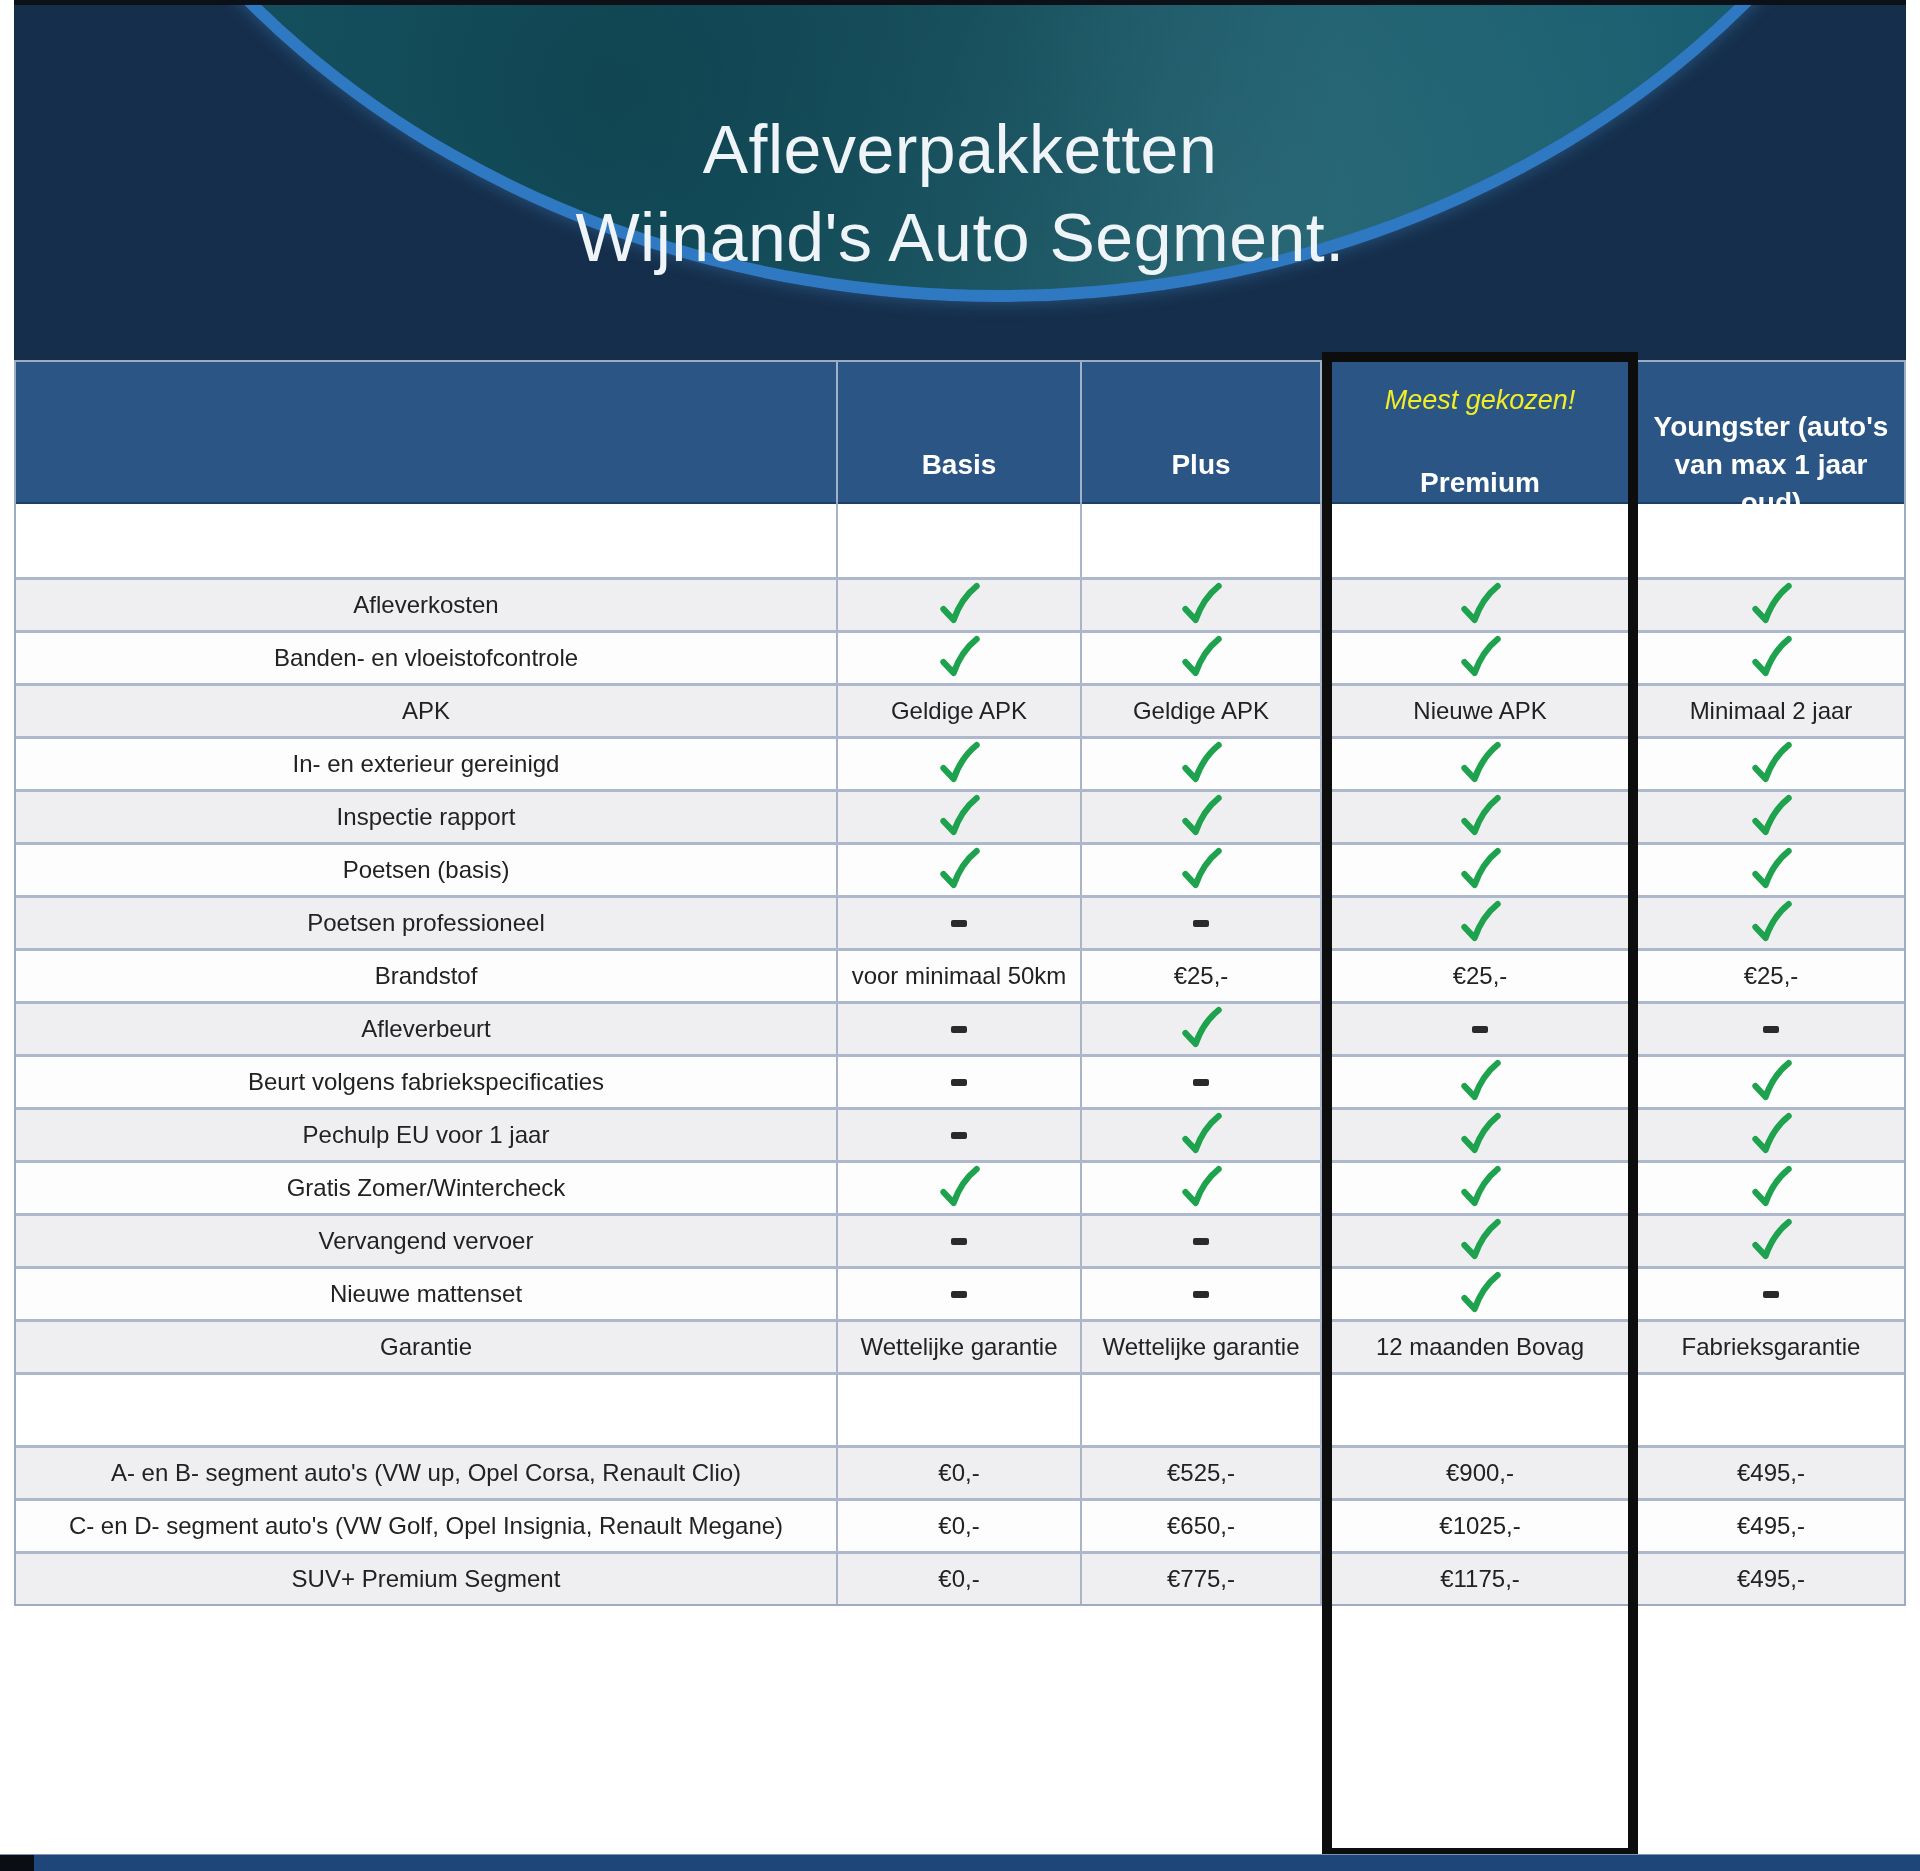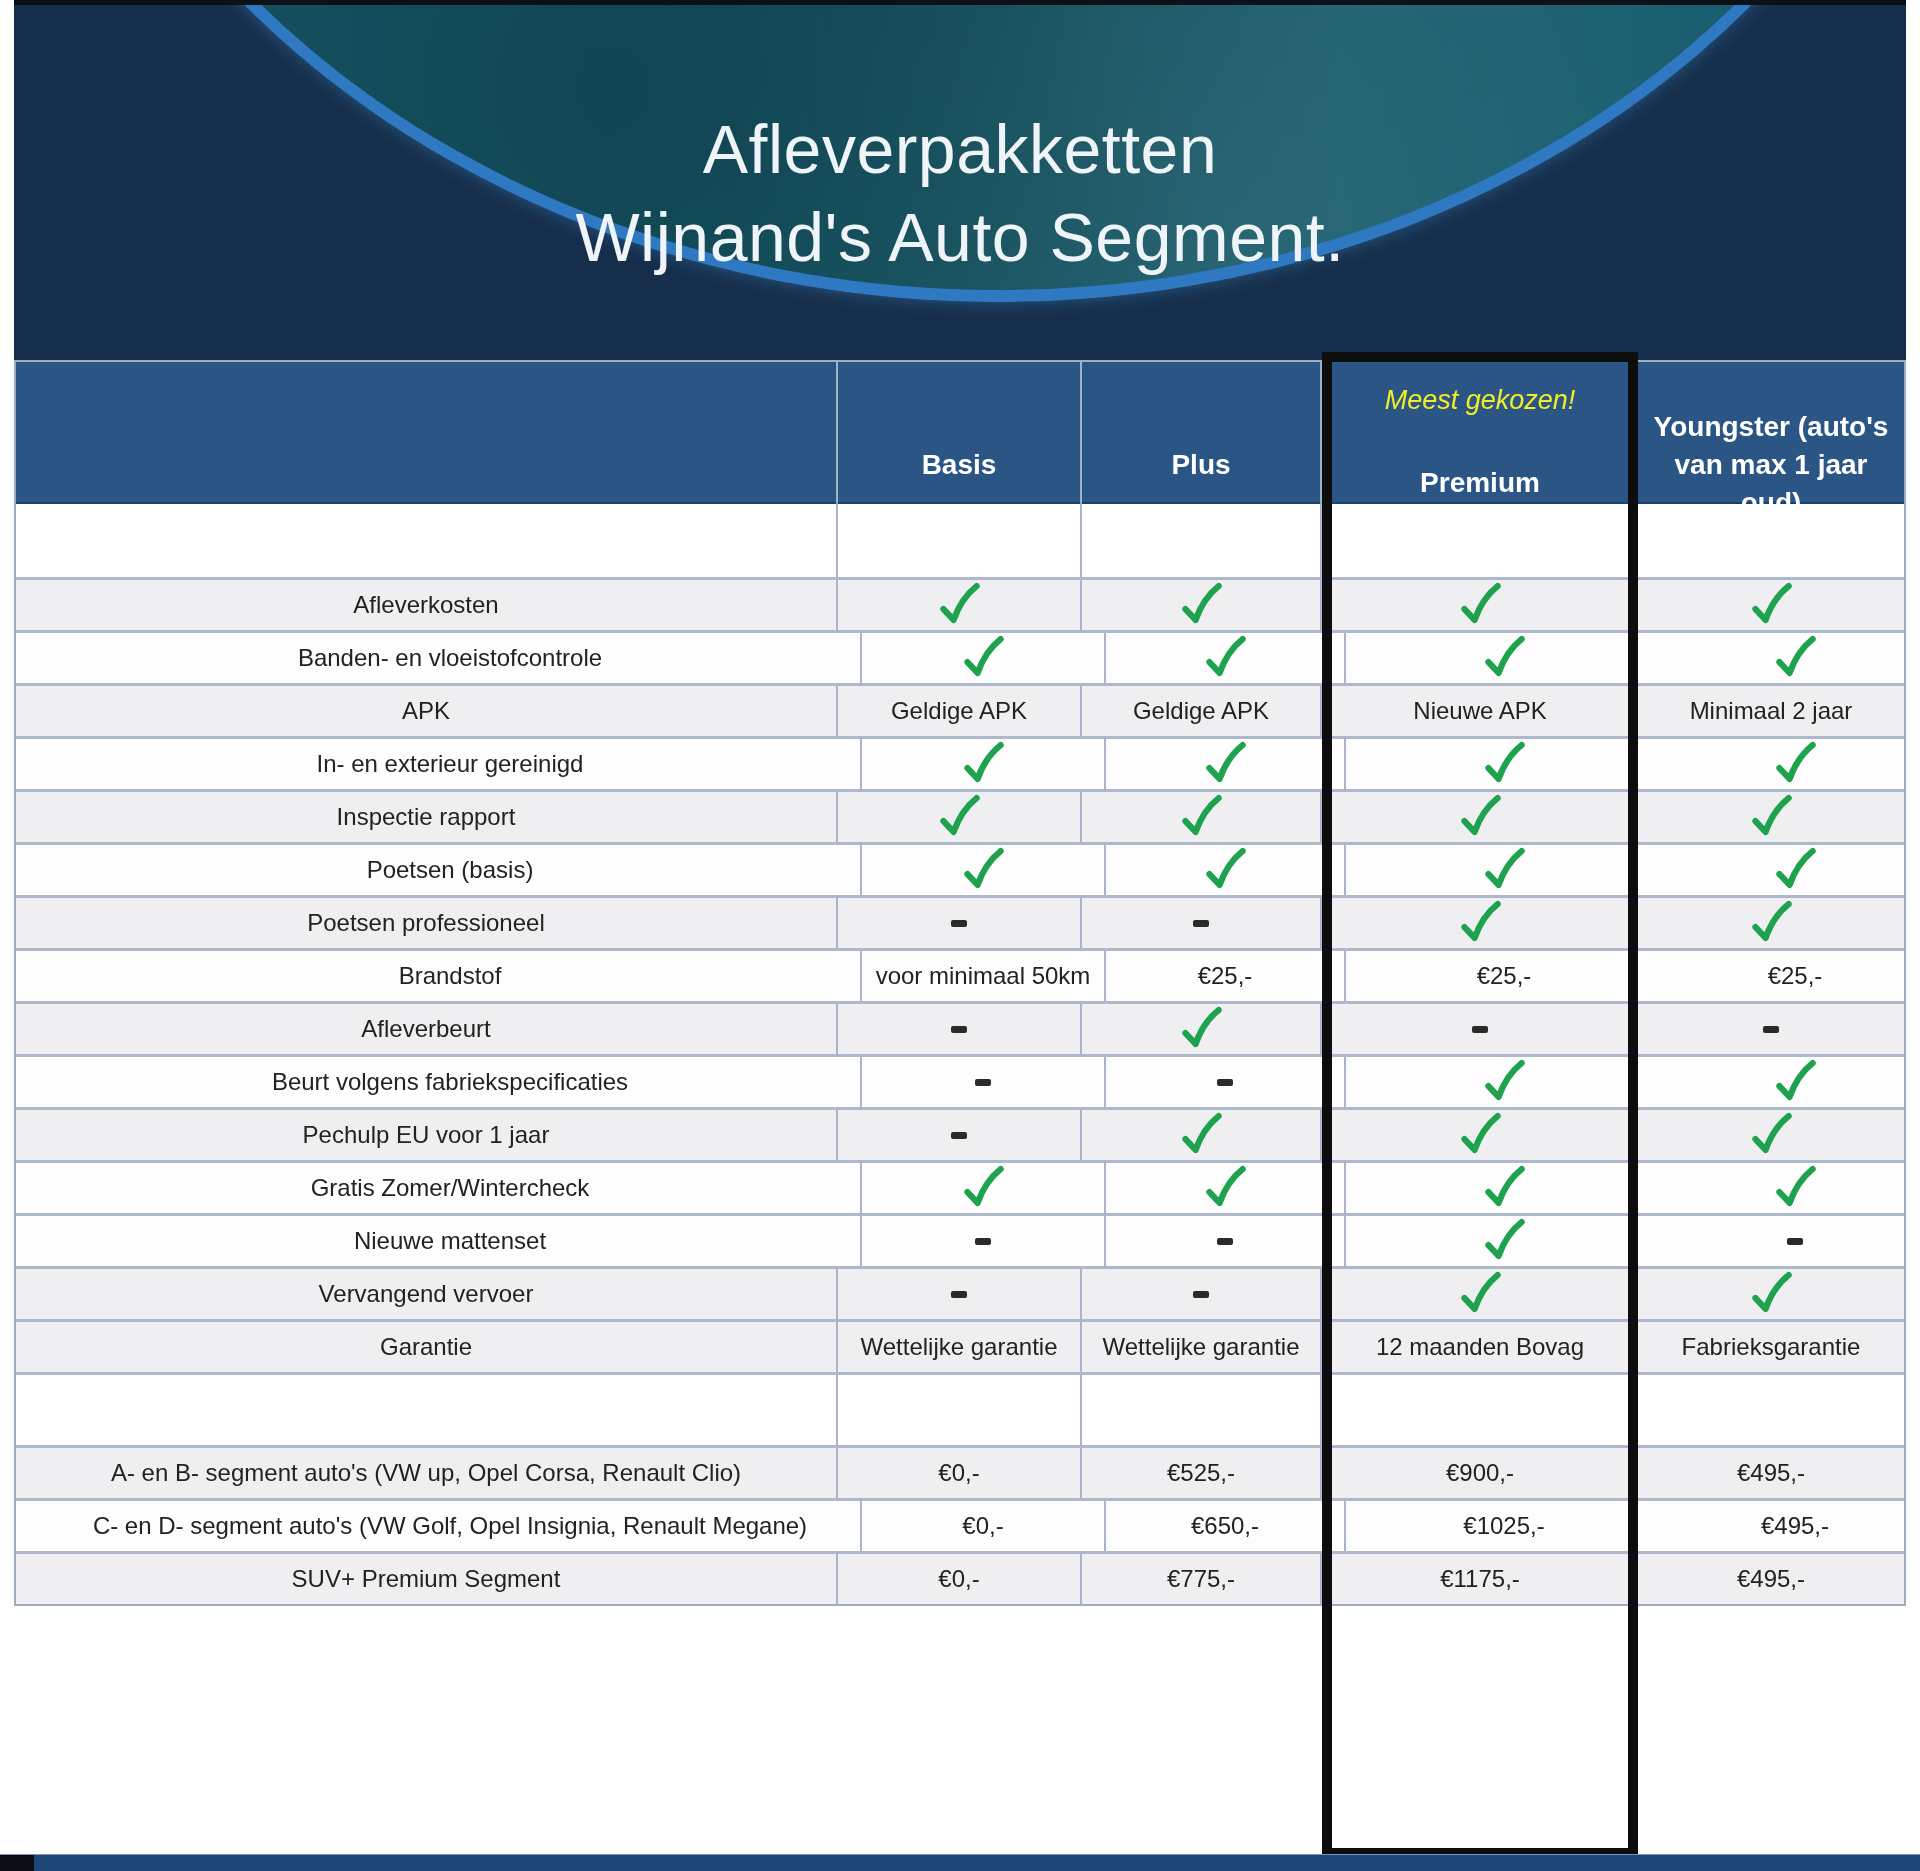--- a/index.html
+++ b/index.html
@@ -49,21 +49,21 @@
   .hsep { border-right:2px solid rgba(255,255,255,0.55); }
   .badge { color:#f1ed27; font-style:italic; font-weight:400; font-size:27px; }
   .th-label { max-width:252px;margin-top:46px; }
 
   .trow {
     display:grid; grid-template-columns:822px 244px 240px 316px 266px;
     height:53px; box-sizing:border-box; border-top:3px solid #aeb8cc;
   }
   .tbody .trow:first-child { border-top:none; }
   .trow.spacer { height:73px; background:#ffffff; }
-  .trow.light  { background:#fdfdfe;padding-left:24px; }
+  .trow.light  { background:#fdfdfe; }
   .trow.shade  { background:#efeff1; }
   .td {
     display:flex; align-items:center; justify-content:center;
     font-size:24px; color:#222222; text-align:center;
     padding:0 4px; box-sizing:border-box; line-height:1.15;
   }
   .td.label-cell { padding:0 10px; }
   .td.vline { border-right:2px solid #a9b4c8; }
 
   .dash {
@@ -346,54 +346,54 @@
             <svg class="check" viewBox="0 0 34 34" width="46" height="46">
               <path d="M5.5 20 L13 28 C16.5 18 22.5 9 30 3" fill="none" stroke="#1fa24d" stroke-width="4.6" stroke-linecap="round" stroke-linejoin="round"></path>
             </svg>
           </div>
     <div class="td">
             <svg class="check" viewBox="0 0 34 34" width="46" height="46">
               <path d="M5.5 20 L13 28 C16.5 18 22.5 9 30 3" fill="none" stroke="#1fa24d" stroke-width="4.6" stroke-linecap="round" stroke-linejoin="round"></path>
             </svg>
           </div>
   </div>
+        <div class="trow shade">
+    <div class="td label-cell vline">Vervangend vervoer</div>
+    <div class="td vline">
+            <span class="dash"></span>
+          </div>
+    <div class="td vline">
+            <span class="dash"></span>
+          </div>
+    <div class="td">
+            <svg class="check" viewBox="0 0 34 34" width="46" height="46">
+              <path d="M5.5 20 L13 28 C16.5 18 22.5 9 30 3" fill="none" stroke="#1fa24d" stroke-width="4.6" stroke-linecap="round" stroke-linejoin="round"></path>
+            </svg>
+          </div>
+    <div class="td">
+            <svg class="check" viewBox="0 0 34 34" width="46" height="46">
+              <path d="M5.5 20 L13 28 C16.5 18 22.5 9 30 3" fill="none" stroke="#1fa24d" stroke-width="4.6" stroke-linecap="round" stroke-linejoin="round"></path>
+            </svg>
+          </div>
+  </div>
         <div class="trow light">
     <div class="td label-cell vline">Nieuwe mattenset</div>
     <div class="td vline">
             <span class="dash"></span>
           </div>
     <div class="td vline">
             <span class="dash"></span>
           </div>
     <div class="td">
             <svg class="check" viewBox="0 0 34 34" width="46" height="46">
               <path d="M5.5 20 L13 28 C16.5 18 22.5 9 30 3" fill="none" stroke="#1fa24d" stroke-width="4.6" stroke-linecap="round" stroke-linejoin="round"></path>
             </svg>
           </div>
     <div class="td">
             <span class="dash"></span>
-          </div>
-  </div>
-        <div class="trow shade">
-    <div class="td label-cell vline">Vervangend vervoer</div>
-    <div class="td vline">
-            <span class="dash"></span>
-          </div>
-    <div class="td vline">
-            <span class="dash"></span>
-          </div>
-    <div class="td">
-            <svg class="check" viewBox="0 0 34 34" width="46" height="46">
-              <path d="M5.5 20 L13 28 C16.5 18 22.5 9 30 3" fill="none" stroke="#1fa24d" stroke-width="4.6" stroke-linecap="round" stroke-linejoin="round"></path>
-            </svg>
-          </div>
-    <div class="td">
-            <svg class="check" viewBox="0 0 34 34" width="46" height="46">
-              <path d="M5.5 20 L13 28 C16.5 18 22.5 9 30 3" fill="none" stroke="#1fa24d" stroke-width="4.6" stroke-linecap="round" stroke-linejoin="round"></path>
-            </svg>
           </div>
   </div>
         <div class="trow shade">
     <div class="td label-cell vline">Garantie</div>
     <div class="td vline">Wettelijke garantie</div>
     <div class="td vline">Wettelijke garantie</div>
     <div class="td">12 maanden Bovag</div>
     <div class="td">Fabrieksgarantie</div>
   </div>
         <div class="trow spacer">

